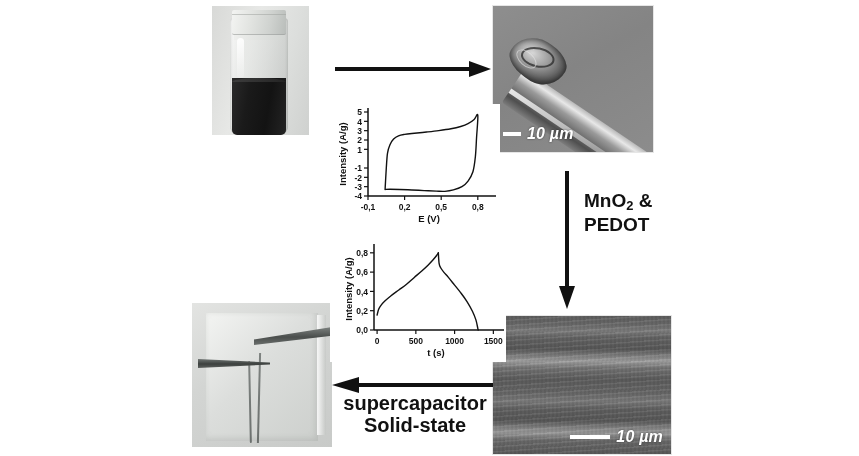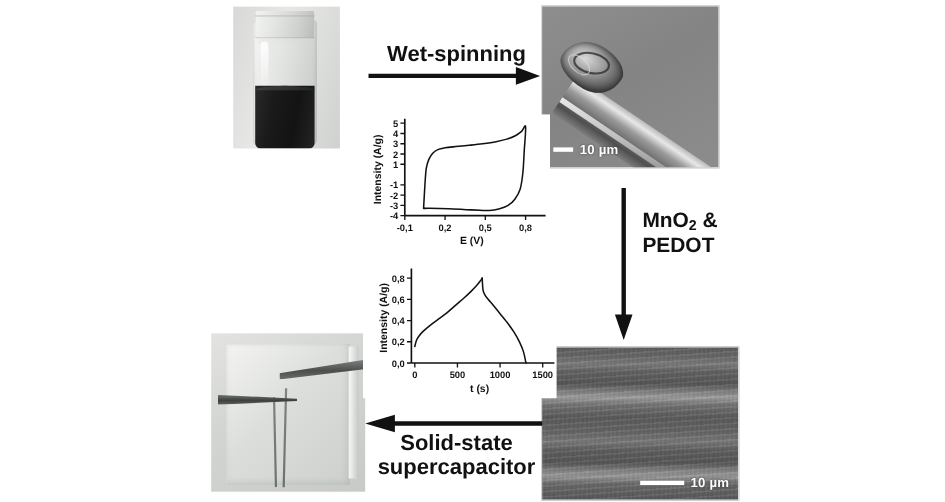--- a/index.html
+++ b/index.html
@@ -92,23 +92,23 @@
     background:repeating-linear-gradient(176deg,
       rgba(255,255,255,.10) 0px,rgba(255,255,255,.10) 1px,
       rgba(0,0,0,.10) 2px,rgba(0,0,0,.10) 5px);}
   .sem-noise{position:absolute;inset:0;opacity:.35;
     background:repeating-linear-gradient(92deg,
       rgba(255,255,255,.06) 0 2px,rgba(0,0,0,.08) 2px 4px);}
 
   
   .scalebar{position:absolute;display:flex;align-items:center;gap:6px;}
   .scalebar .bar{background:#ffffff;height:4px;}
-  .scalebar .txt{color:#ffffff;font-weight:bold;font-size:12px;
+  .scalebar .txt{color:#ffffff;font-weight:bold;font-size:16px;
     font-family:"Liberation Sans", sans-serif;letter-spacing:.2px;
-    text-shadow:0 0 2px rgba(0,0,0,.6);}
+    text-shadow:0 0 2px rgba(0,0,0,.6);font-style:italic;}
   #scalebar-top{left:10px;bottom:9px;}
   #scalebar-top .bar{width:18px;}
   #scalebar-bottom{right:8px;bottom:8px;}
   #scalebar-bottom .bar{width:40px;}
 
   
   .proc-label{position:absolute;font-weight:bold;color:#111;
     font-family:"Liberation Sans", sans-serif;line-height:1.12;}
 
   #label-wet-spinning{left:340px;top:38px;width:150px;text-align:center;font-size:20px;}
@@ -140,21 +140,20 @@
 <div class="stage">
 
   <div class="photo" id="vial-photo">
     <div class="vial-body"></div>
     <div class="vial-neck"></div>
     <div class="vial-cap"></div>
     <div class="vial-liquid"></div>
     <div class="vial-gloss"></div>
   </div>
 
-  <div class="proc-label" id="label-wet-spinning">Wet-spinning</div>
   <svg class="abs" id="arrow-wet-spinning" viewBox="0 0 160 18">
     <line x1="2" y1="9" x2="140" y2="9" stroke="#111" stroke-width="4"></line>
     <polygon points="136,1 158,9 136,17" fill="#111"></polygon>
   </svg>
 
   <div class="photo" id="sem-top">
     <div class="sem-bg-top"></div>
     <div class="fiber-tip">
       <div class="fiber-shaft"></div>
       <div class="fiber-head"></div>
@@ -182,22 +181,22 @@
       <div class="bar"></div>
       <div class="txt">10 µm</div>
     </div>
   </div>
 
   <svg class="abs" id="arrow-solid-state" viewBox="0 0 165 18">
     <line x1="25" y1="9" x2="163" y2="9" stroke="#111" stroke-width="4"></line>
     <polygon points="29,1 29,17 2,9" fill="#111"></polygon>
   </svg>
   <div class="proc-label" id="label-solid-state">
+    <div>supercapacitor</div>
     <div>Solid-state</div>
-    <div>supercapacitor</div>
   </div>
 
   <div class="photo" id="fiber-film-photo">
     <div class="film-sheet"></div>
     <div class="film-edge"></div>
     <div class="fiber-line a"></div>
     <div class="fiber-line b"></div>
     <div class="tweezer left"></div>
     <div class="tweezer right"></div>
   </div>

